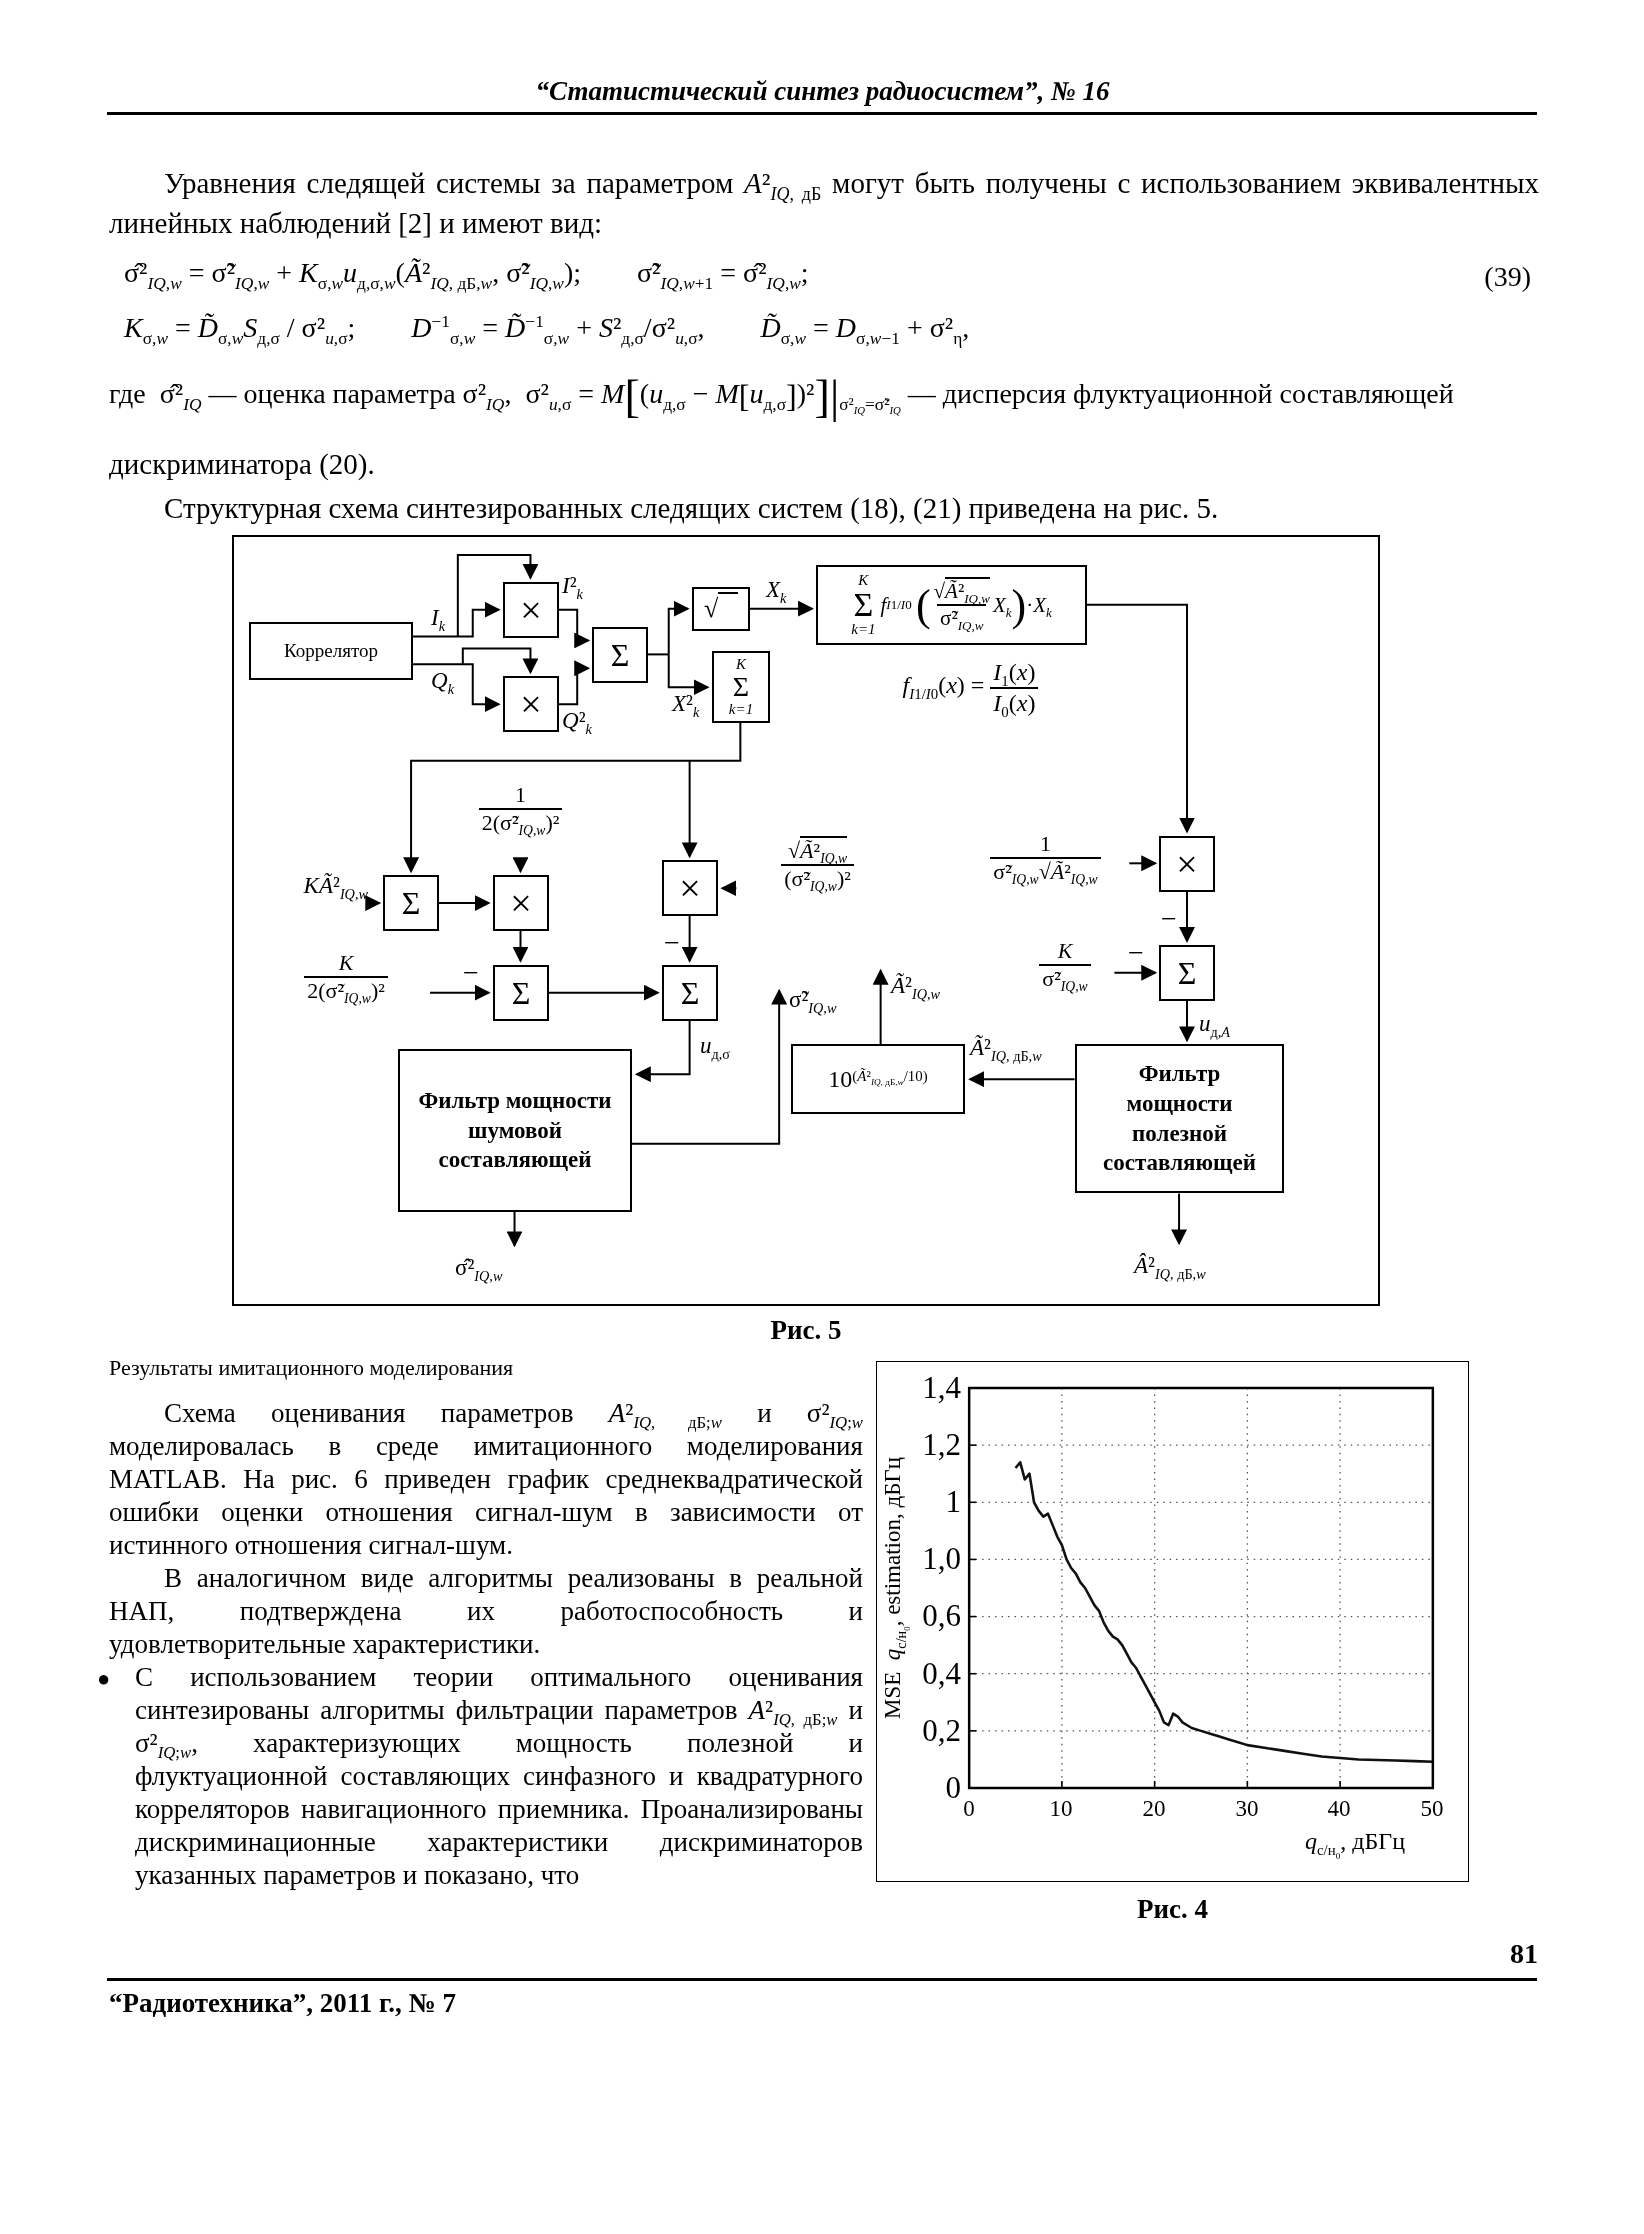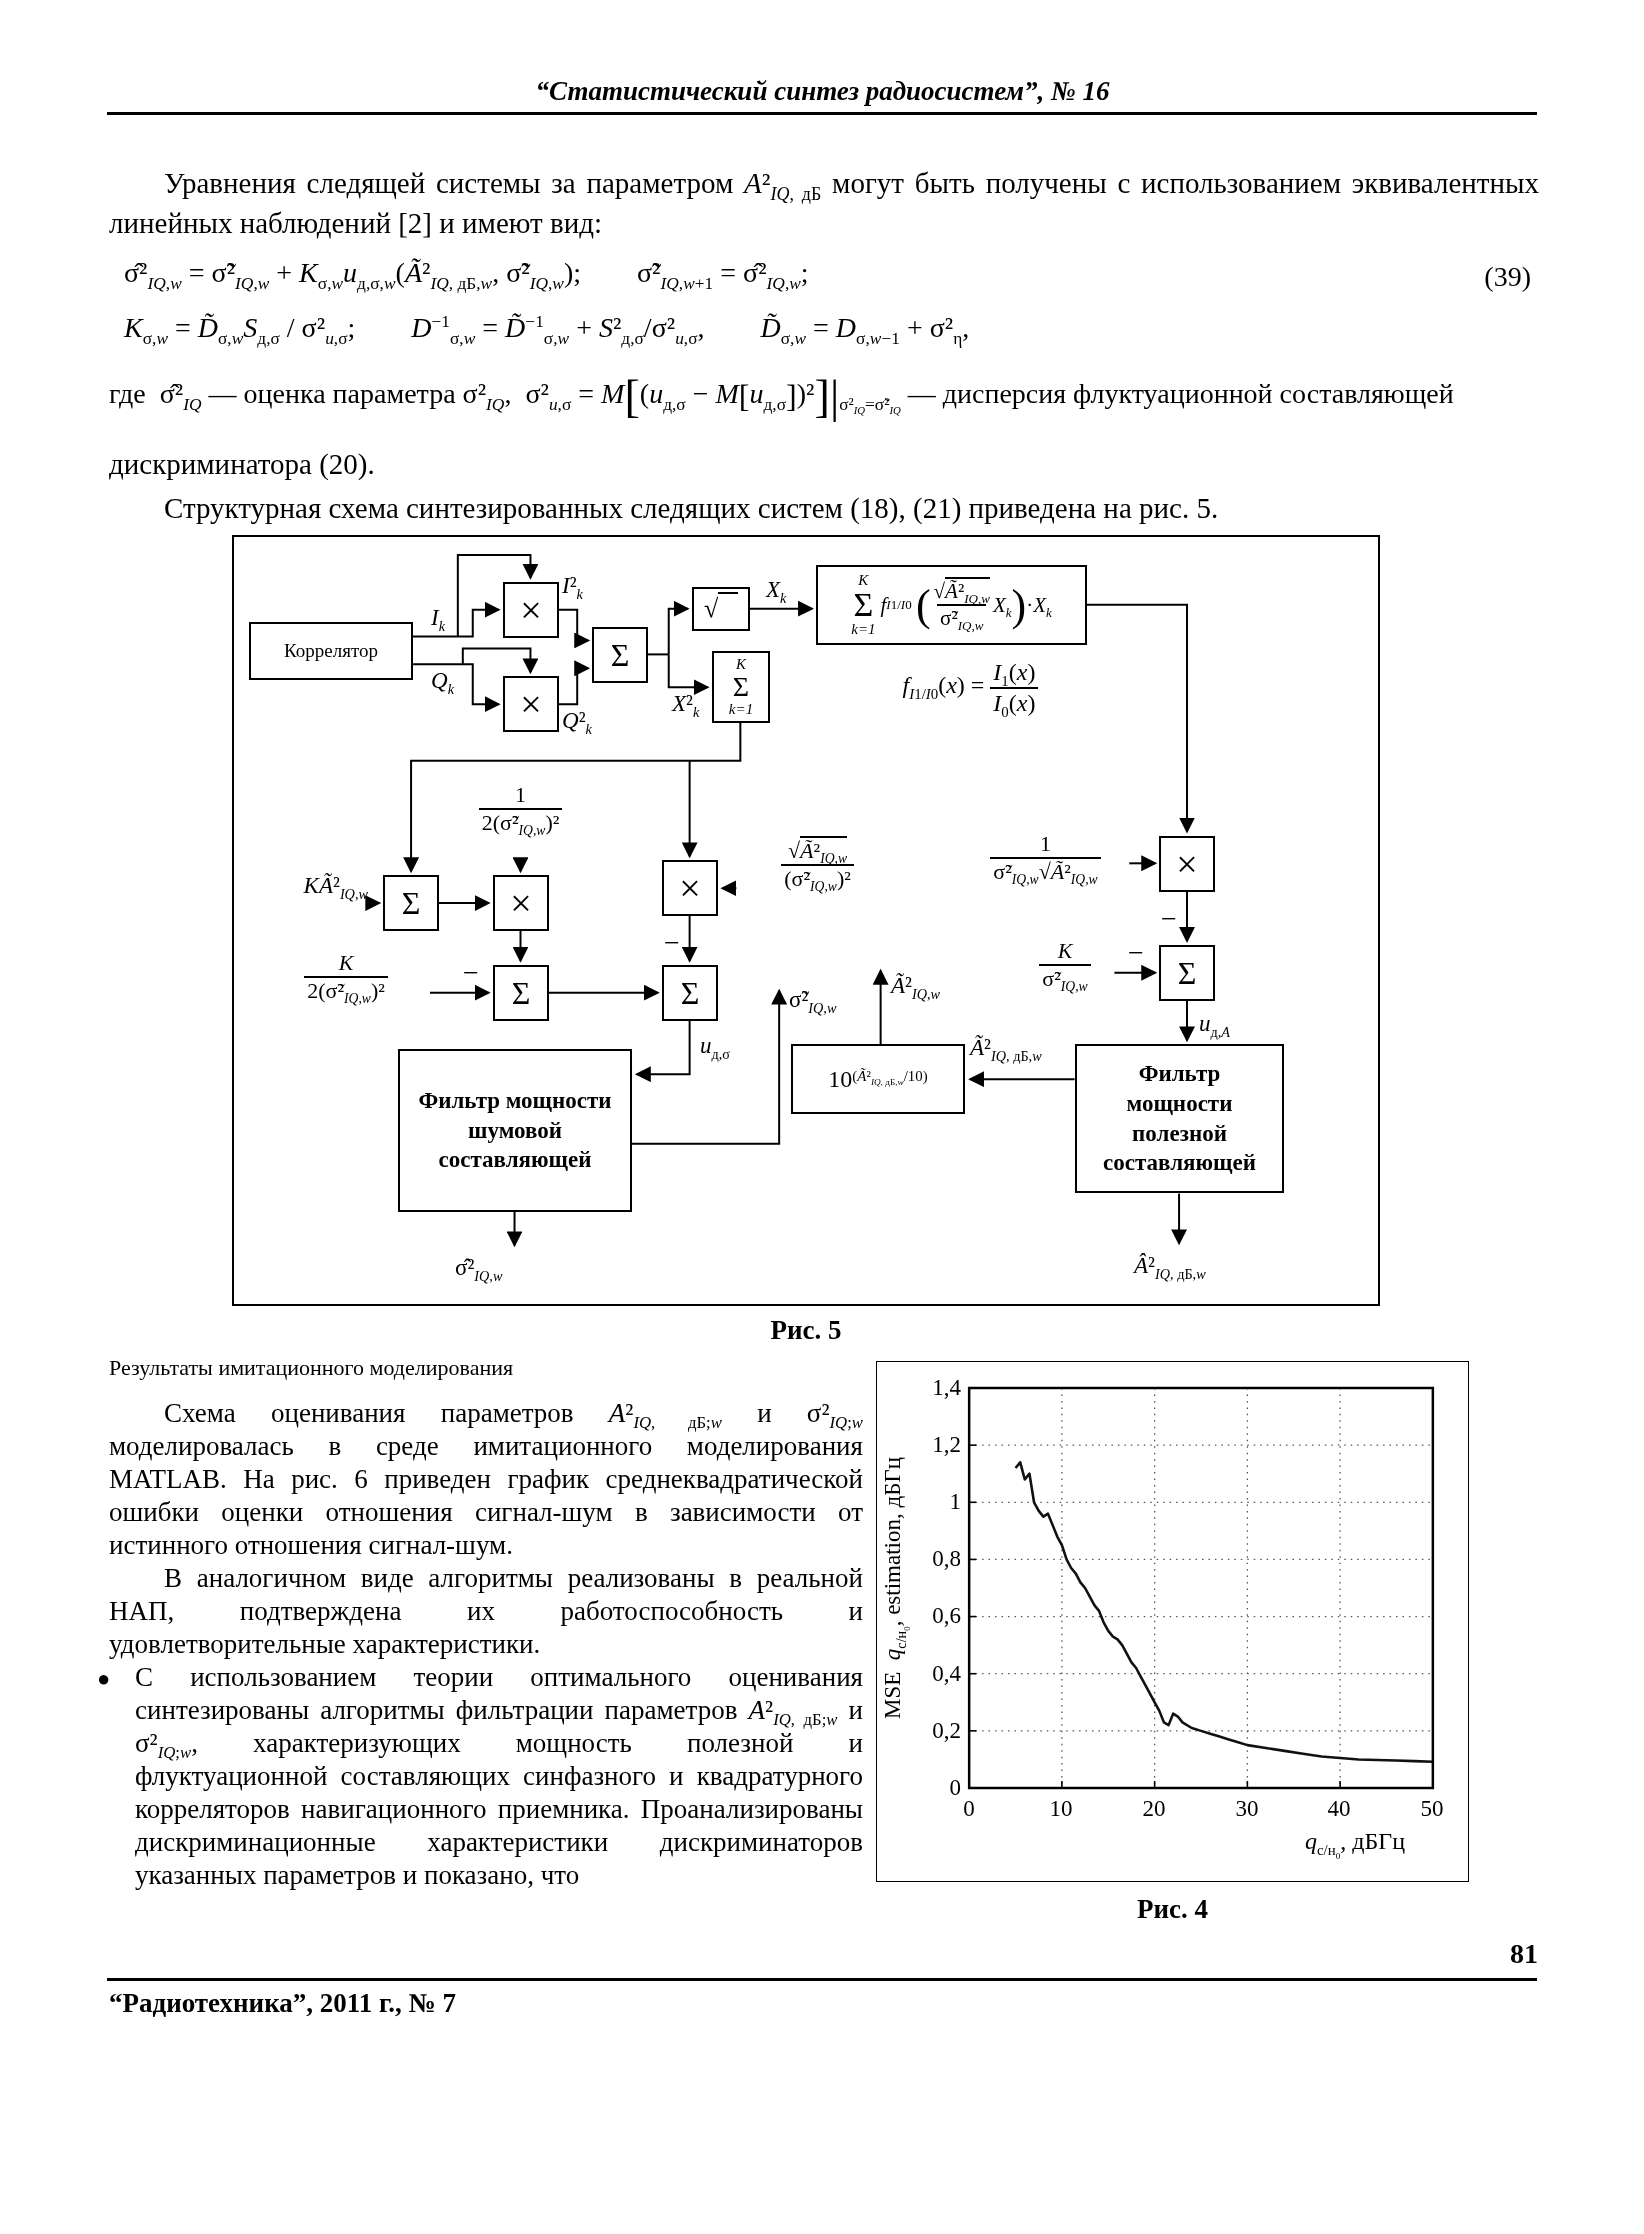--- a/index.html
+++ b/index.html
@@ -53,21 +53,21 @@
   .col .head{text-align:left;font-weight:normal;font-size:22px;margin-bottom:16px;}
   .col p{font-size:27px;line-height:33px;text-align:justify;}
   .col .indent{text-indent:55px;}
   .bullet-wrap{position:relative;margin-left:26px;}
   .bullet-mark{position:absolute;left:-38px;top:5px;font-size:22px;}
   
   .fig6{position:absolute;left:876px;top:1361px;width:593px;height:521px;border:1.5px solid #000;background:#fff;}
   .gridline{stroke:#555;stroke-width:1.3;stroke-dasharray:1.5 5;}
   .tick{stroke:#000;stroke-width:1.6;}
   .xtick{position:absolute;top:434px;transform:translateX(-50%);font-size:23px;}
-  .ytick{position:absolute;left:28px;width:56px;text-align:right;transform:translateY(-50%);font-size:23px;}
+  .ytick{position:absolute;left:28px;width:56px;text-align:right;transform:translateY(-50%);font-size:31px;}
   .ylab{position:absolute;left:16px;top:226px;transform:translate(-50%,-50%) rotate(-90deg);font-size:23px;white-space:nowrap;}
   .xlab{position:absolute;left:428px;top:466px;font-size:24px;white-space:nowrap;}
   .fig6cap{position:absolute;left:876px;top:1894px;width:593px;text-align:center;font-size:27px;font-weight:bold;}
 </style>
 </head>
 <body>
 
 <div class="hdr">“Статистический синтез радиосистем”, № 16</div>
 <div class="rule" style="top:112px;"></div>
 
@@ -250,21 +250,21 @@
 <div class="xtick" style="left: 92px;">0</div>
     <div class="xtick" style="left: 184px;">10</div>
     <div class="xtick" style="left: 277px;">20</div>
     <div class="xtick" style="left: 370px;">30</div>
     <div class="xtick" style="left: 462px;">40</div>
     <div class="xtick" style="left: 555px;">50</div>
     <div class="ytick" style="top: 426px;">0</div>
     <div class="ytick" style="top: 369px;">0,2</div>
     <div class="ytick" style="top: 312px;">0,4</div>
     <div class="ytick" style="top: 254px;">0,6</div>
-    <div class="ytick" style="top: 197px;">0,8</div>
+    <div class="ytick" style="top: 197px;">1,0</div>
     <div class="ytick" style="top: 140px;">1</div>
     <div class="ytick" style="top: 83px;">1,2</div>
     <div class="ytick" style="top: 26px;">1,4</div>
   </div>
 <div class="fig6cap">Рис. 4</div>
 
 <div class="ftr-page">81</div>
 <div class="rule" style="top:1978px;"></div>
 <div class="ftr-left">“Радиотехника”, 2011 г., № 7</div>
 

